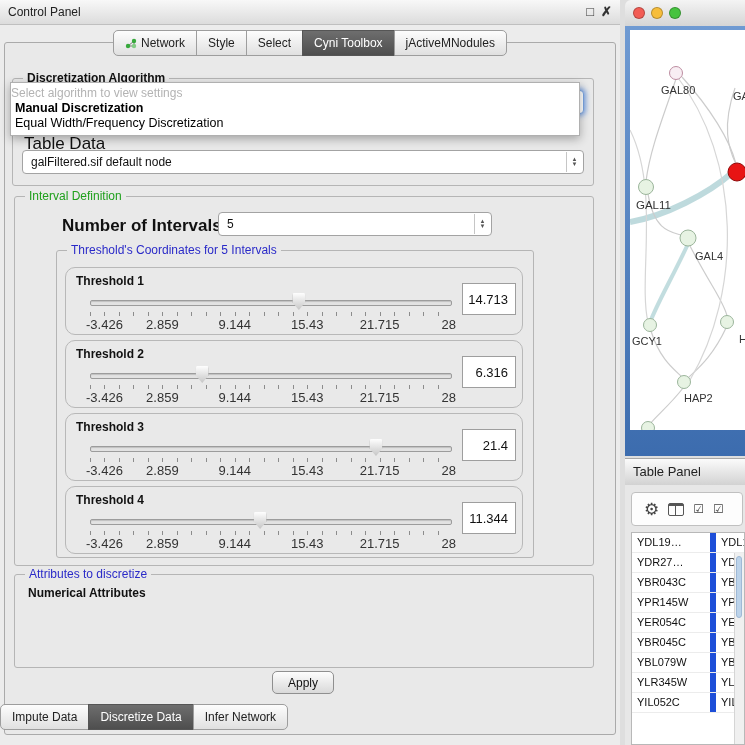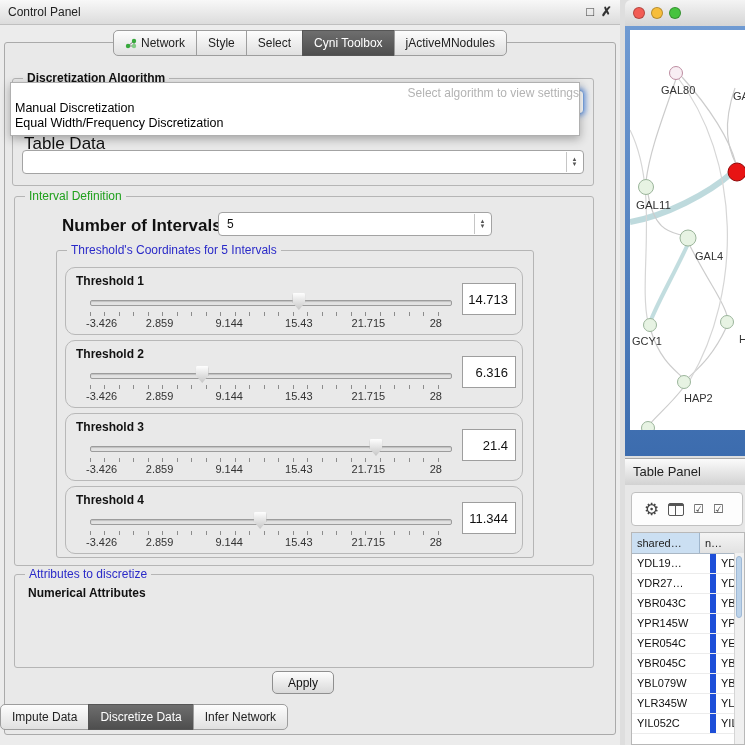--- a/index.html
+++ b/index.html
@@ -39,37 +39,37 @@
     font-size:12px;color:#111;}
   .combo .val{position:absolute;left:8px;top:0;line-height:22px;white-space:nowrap;}
   .combo .arrows{position:absolute;right:1px;top:1px;bottom:1px;width:15px;border-left:1px solid #c6c6c6;
     display:flex;flex-direction:column;align-items:center;justify-content:center;color:#555;}
   .combo .arrows span{font-size:6px;line-height:5px;}
   .combo.focused{box-shadow:0 0 5px 2px rgba(100,150,230,.8);border-color:#7aa4e0;}
 
   
   .popup{position:absolute;left:10px;top:82px;width:568px;height:52px;background:#fff;
     border:1px solid #b0b0b0;box-shadow:0 3px 9px rgba(0,0,0,.3);z-index:10;}
-  .popup .ph{display:block;text-align:right;color:#b3b3b3;font-size:12px;padding-top:3px;}
+  .popup .ph{display:block;text-align:left;color:#b3b3b3;font-size:12px;padding-top:3px;}
   .popup .opt{display:block;font-size:12.5px;color:#000;padding:1px 0 0 4px;}
-  .popup .opt.bold{font-weight:normal;}
+  .popup .opt.bold{font-weight:bold;}
 
   
   .thr-box{position:absolute;left:8px;width:456px;height:66px;border:1px solid #b8b8b8;border-radius:10px;}
   .thr-label{position:absolute;left:10px;top:6px;font-size:12px;font-weight:bold;color:#111;}
   .slider{position:absolute;left:24px;right:70px;top:24px;height:18px;}
   .track{position:absolute;left:0;right:0;top:8px;height:4px;background:#e2e2e2;
     border:1px solid #9c9c9c;border-radius:2px;box-shadow:inset 0 1px 1px rgba(0,0,0,.15);}
   .thumb{position:absolute;top:1px;width:13px;height:17px;transform:translateX(-50%);
     background:linear-gradient(#fefefe,#c6c6c6);
     clip-path:polygon(8% 0,92% 0,100% 12%,100% 55%,50% 100%,0 55%,0 12%);
     filter:drop-shadow(0 0 1px #777);}
   .ticks{position:absolute;left:24px;right:70px;top:44px;height:4px;
     background:repeating-linear-gradient(to right,#8c8c8c 0,#8c8c8c 1px,transparent 1px,transparent 4%);}
-  .scale{position:absolute;left:24px;right:84px;top:49px;height:11px;font-size:11px;color:#333;}
+  .scale{position:absolute;left:24px;right:70px;top:49px;height:11px;font-size:13px;color:#333;}
   .scale span{position:absolute;top:0;white-space:nowrap;}
   .sc-0{left:-4px;}
   .sc-1{left:20%;transform:translateX(-50%);}
   .sc-2{left:40%;transform:translateX(-50%);}
   .sc-3{left:60%;transform:translateX(-50%);}
   .sc-4{left:80%;transform:translateX(-50%);}
   .sc-5{right:-4px;}
   .thr-value{position:absolute;right:6px;top:15px;width:54px;height:32px;background:#fff;
     border:1px solid #9e9e9e;font-size:13px;color:#111;display:flex;align-items:center;
     justify-content:flex-end;padding-right:7px;box-sizing:border-box;}
@@ -183,20 +183,21 @@
     </div>
 
     <div class="popup">
       <span class="ph">Select algorithm to view settings</span>
       <span class="opt bold">Manual Discretization</span>
       <span class="opt">Equal Width/Frequency Discretization</span>
     </div>
 
     <span class="lbl" style="left:24px;top:134px;">Table Data</span>
     <div class="combo" style="left:22px;top:150px;width:560px;">
+      <span class="val">galFiltered.sif default node</span>
       <span class="arrows">
         <span>▲</span>
           <span>▼</span>
       </span>
     </div>
 
     <div class="group" style="left:14px;top:196px;width:578px;height:368px;">
       <span class="group-title green">Interval Definition</span>
     </div>
 
@@ -353,24 +354,20 @@
 
   <div class="table-window">
     <div class="tp-toolbar">
       <span class="gear">⚙</span>
       <span class="col-ico"></span>
       <span class="chk">☑</span>
       <span class="chk">☑</span>
     </div>
 
     <div class="tp-table">
-      <div class="tp-hrow">
-        <div class="tp-hcell c1">shared…</div>
-        <div class="tp-hcell c2">n…</div>
-      </div>
       <div class="tp-row">
           <div class="tp-cell c1">YDL19…</div>
           <div class="tp-cell c2">YDL1…</div>
         </div>
       <div class="tp-row">
           <div class="tp-cell c1">YDR27…</div>
           <div class="tp-cell c2">YDR2…</div>
         </div>
       <div class="tp-row">
           <div class="tp-cell c1">YBR043C</div>

